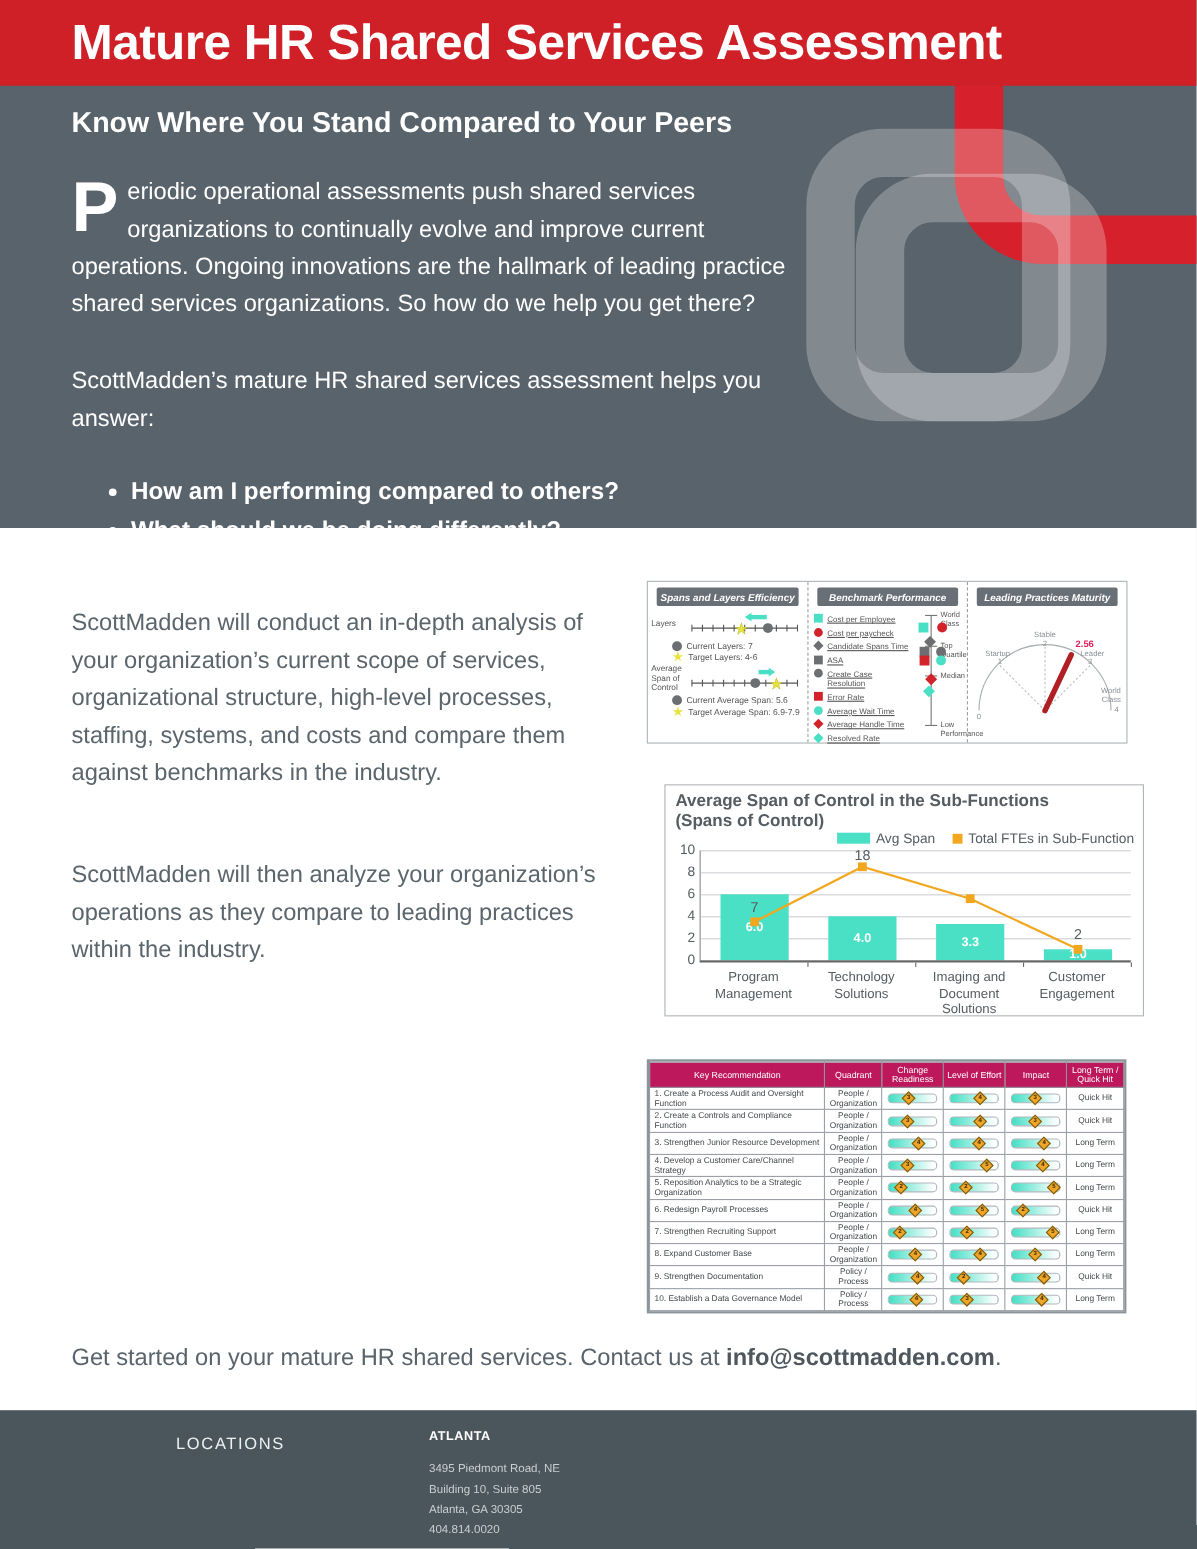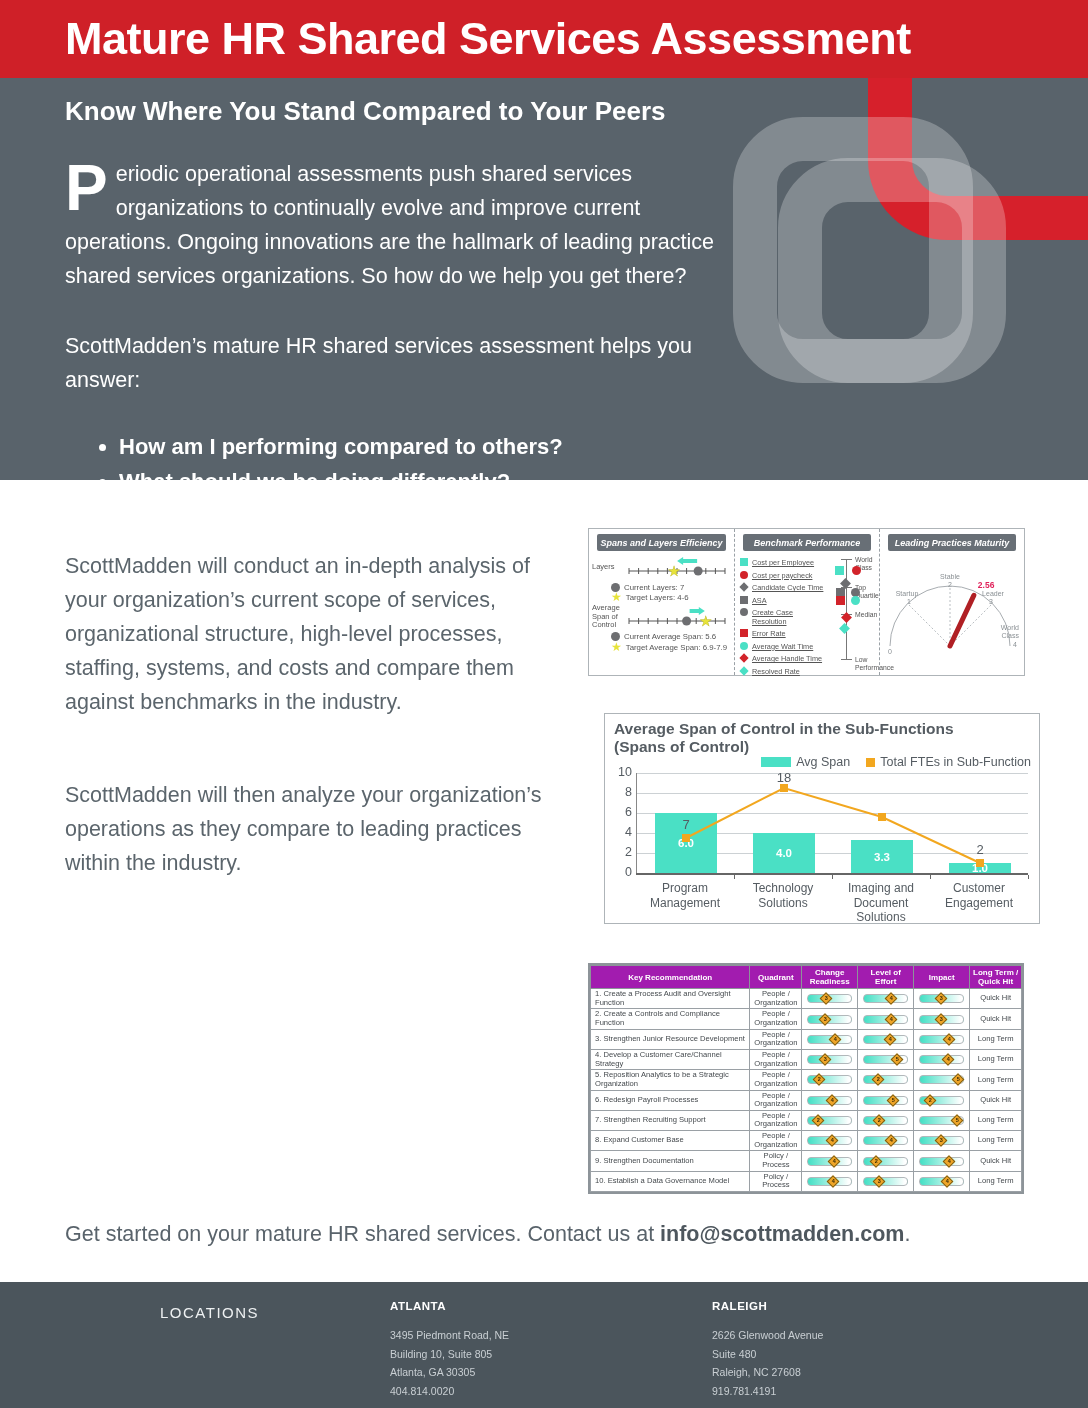--- a/index.html
+++ b/index.html
@@ -69,21 +69,21 @@
   .ylab { position:absolute; width:22px; text-align:right; font-size:12.5px; color:#555c62; }
   .bar { position:absolute; bottom:0; width:62px; background:#4ae0c5; display:flex; align-items:center; justify-content:center; }
   .bar span { color:#fff; font-weight:bold; font-size:11.5px; }
   .xaxis { position:absolute; left:31px; top:159px; width:392px; height:2px; background:#666; }
   .xtick { position:absolute; top:161px; width:1px; height:4px; background:#666; }
   .xlab { position:absolute; top:167px; width:104px; text-align:center; font-size:12px; color:#555c62; line-height:14.5px; }
   .fte-label { position:absolute; font-size:13px; color:#555c62; transform:translate(-50%,-100%); }
   
   #panel3 { top:963px; width:436px; height:231px; border:2px solid #8d9499; }
   #rec-table { width:100%; height:100%; border-collapse:collapse; table-layout:fixed; }
-  #rec-table th { background:#a21caf; color:#fff; font-size:8px; font-weight:bold; padding:2px 1px; border:1px solid #8d9499; line-height:9px; }
+  #rec-table th { background:#be185d; color:#fff; font-size:8px; font-weight:normal; padding:2px 1px; border:1px solid #8d9499; line-height:9px; }
   #rec-table td { font-size:7.6px; color:#44494d; border:1px solid #9aa0a5; text-align:center; padding:1px 2px; line-height:8.6px; }
   #rec-table td.rec { text-align:left; padding-left:4px; }
   .track { position:relative; width:88%; height:9px; margin:0 auto; border:1px solid #b2b8bb; border-radius:4px;
            background:linear-gradient(90deg,#43dfc4 0%,#ffffff 95%); }
   .dmd { position:absolute; top:-1px; width:9px; height:9px; background:#efa528; border:1px solid #7a5c12;
          transform:translateX(-50%) rotate(45deg); display:flex; align-items:center; justify-content:center; }
   .dmd span { transform:rotate(-45deg); font-size:5.5px; font-weight:bold; color:#3a2c05; }
   
   .footer { position:absolute; left:0; top:1282px; width:1088px; height:126px; background:#4b555c; }
   .loc-label { position:absolute; left:160px; top:22px; font-size:15px; font-weight:normal; letter-spacing:1.5px; color:#eef1f2; }
@@ -193,21 +193,21 @@
             <div class="li">
         <span class="shp square" style="background:#4ae0c5"></span>
               <span>Cost per Employee</span>
             </div>
             <div class="li">
         <span class="shp circle" style="background:#d2232a"></span>
               <span>Cost per paycheck</span>
             </div>
             <div class="li">
         <span class="shp diamond" style="background:#6d6e71"></span>
-              <span>Candidate Cycle Time</span>
+              <span>Candidate Spans Time</span>
             </div>
             <div class="li">
         <span class="shp square" style="background:#6d6e71"></span>
               <span>ASA</span>
             </div>
             <div class="li">
         <span class="shp circle" style="background:#6d6e71"></span>
               <span>Create Case Resolution</span>
             </div>
             <div class="li">
@@ -617,24 +617,15 @@
     <div class="loc-label">LOCATIONS</div>
     <div class="office" id="office-0" style="left:390px">
         <div class="city">ATLANTA</div>
      <div class="lines">
           <div>3495 Piedmont Road, NE</div>
           <div>Building 10, Suite 805</div>
           <div>Atlanta, GA 30305</div>
           <div>404.814.0020</div>
         </div>
       </div>
-    <div class="office" id="office-1" style="left:712px">
-        <div class="city">RALEIGH</div>
-     <div class="lines">
-          <div>2626 Glenwood Avenue</div>
-          <div>Suite 480</div>
-          <div>Raleigh, NC 27608</div>
-          <div>919.781.4191</div>
-        </div>
-      </div>
   </div>
 
 </div>
 
 </body></html>

